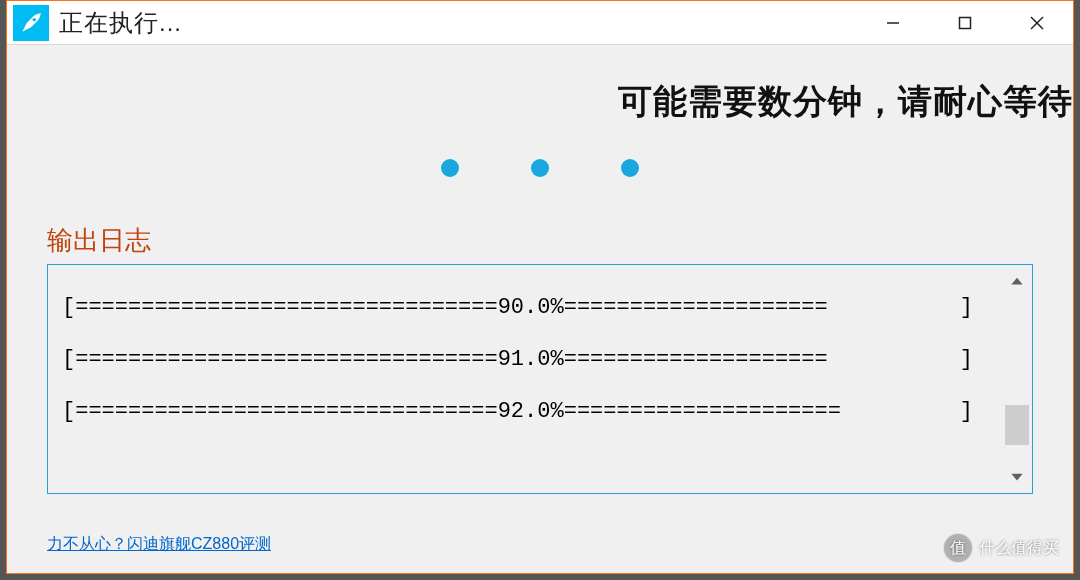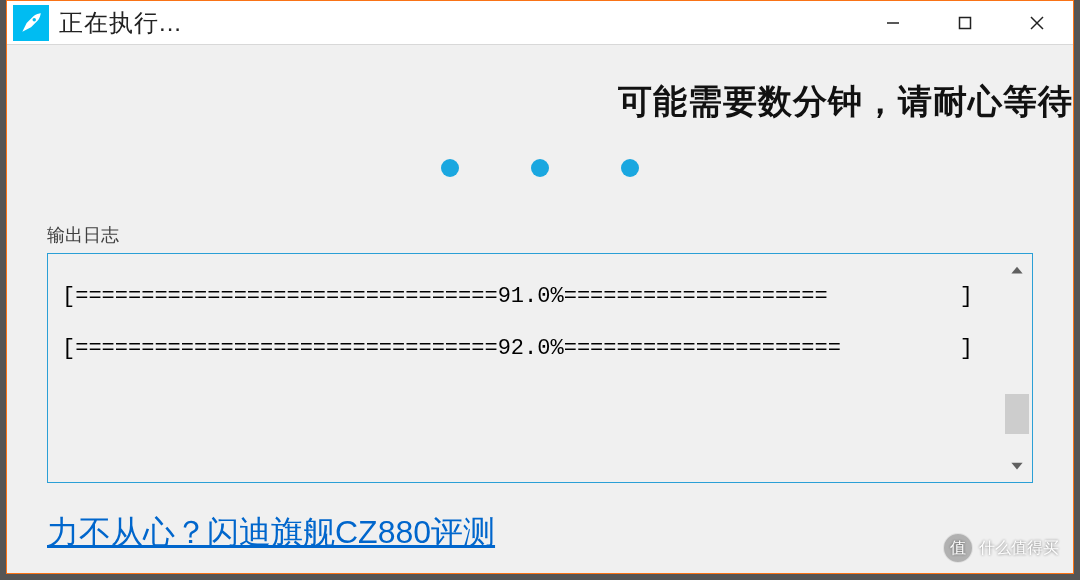--- a/index.html
+++ b/index.html
@@ -31,21 +31,21 @@
     text-align: right; font-size: 34px; font-weight: 900; color: #111;
     margin-top: 34px; letter-spacing: 1px;
   }
   .dots {
     display: flex; justify-content: center; gap: 72px; margin-top: 34px;
   }
   .dot {
     width: 18px; height: 18px; border-radius: 50%; background: #1aa7e0;
   }
   .log-section { position: absolute; left: 40px; right: 40px; top: 222px; }
-  .log-label { font-size: 18px; color: #404040; margin-bottom: 6px; }
+  .log-label { font-size: 26px; color: #c2410c; margin-bottom: 6px; }
   .log-box {
     border: 1px solid #2a9fd6; background: #f0f0f0;
     height: 230px; position: relative; display: flex;
   }
   .log-content {
     flex: 1; padding: 4px 8px 4px 14px;
     font-family: "SimSun", "Courier New", monospace;
     font-size: 22px; line-height: 26px; color: #000;
     white-space: pre; overflow: hidden;
   }
@@ -61,21 +61,21 @@
   }
   .scroll-btn.up { top: 2px; }
   .scroll-btn.down { bottom: 2px; }
   .scroll-thumb {
     position: absolute; left: 3px; width: 24px; height: 40px; top: 140px;
     background: #cdcdcd;
   }
   .scroll-btn svg { width: 18px; height: 18px; }
   .footer-link {
     position: absolute; left: 40px; bottom: 18px;
-    font-size: 32px; color: #0066cc; text-decoration: underline;
+    font-size: 16px; color: #0066cc; text-decoration: underline;
   }
   .watermark {
     position: absolute; right: 14px; bottom: 10px;
     display: flex; align-items: center; gap: 6px;
     color: #fff;
     font-size: 16px; font-weight: 500;
     opacity: 0.95;
     text-shadow: 0 0 3px rgba(0,0,0,.6);
   }
   .watermark .wm-badge {
@@ -123,20 +123,21 @@
   <div class="dots">
     <div class="dot"></div>
     <div class="dot"></div>
     <div class="dot"></div>
   </div>
 
   <div class="log-section">
     <div class="log-label">输出日志</div>
     <div class="log-box">
       <div class="log-content">
+<span class="log-line">[================================90.0%====================          ]</span>
 <span class="log-line">[================================91.0%====================          ]</span>
 <span class="log-line">[================================92.0%=====================         ]</span>
 
 
 
       </div>
       <div class="scrollbar">
         <div class="scroll-btn up">
           <svg viewBox="0 0 16 16">
               <path d="M3 11 L8 5 L13 11 Z" fill="currentColor"></path>

